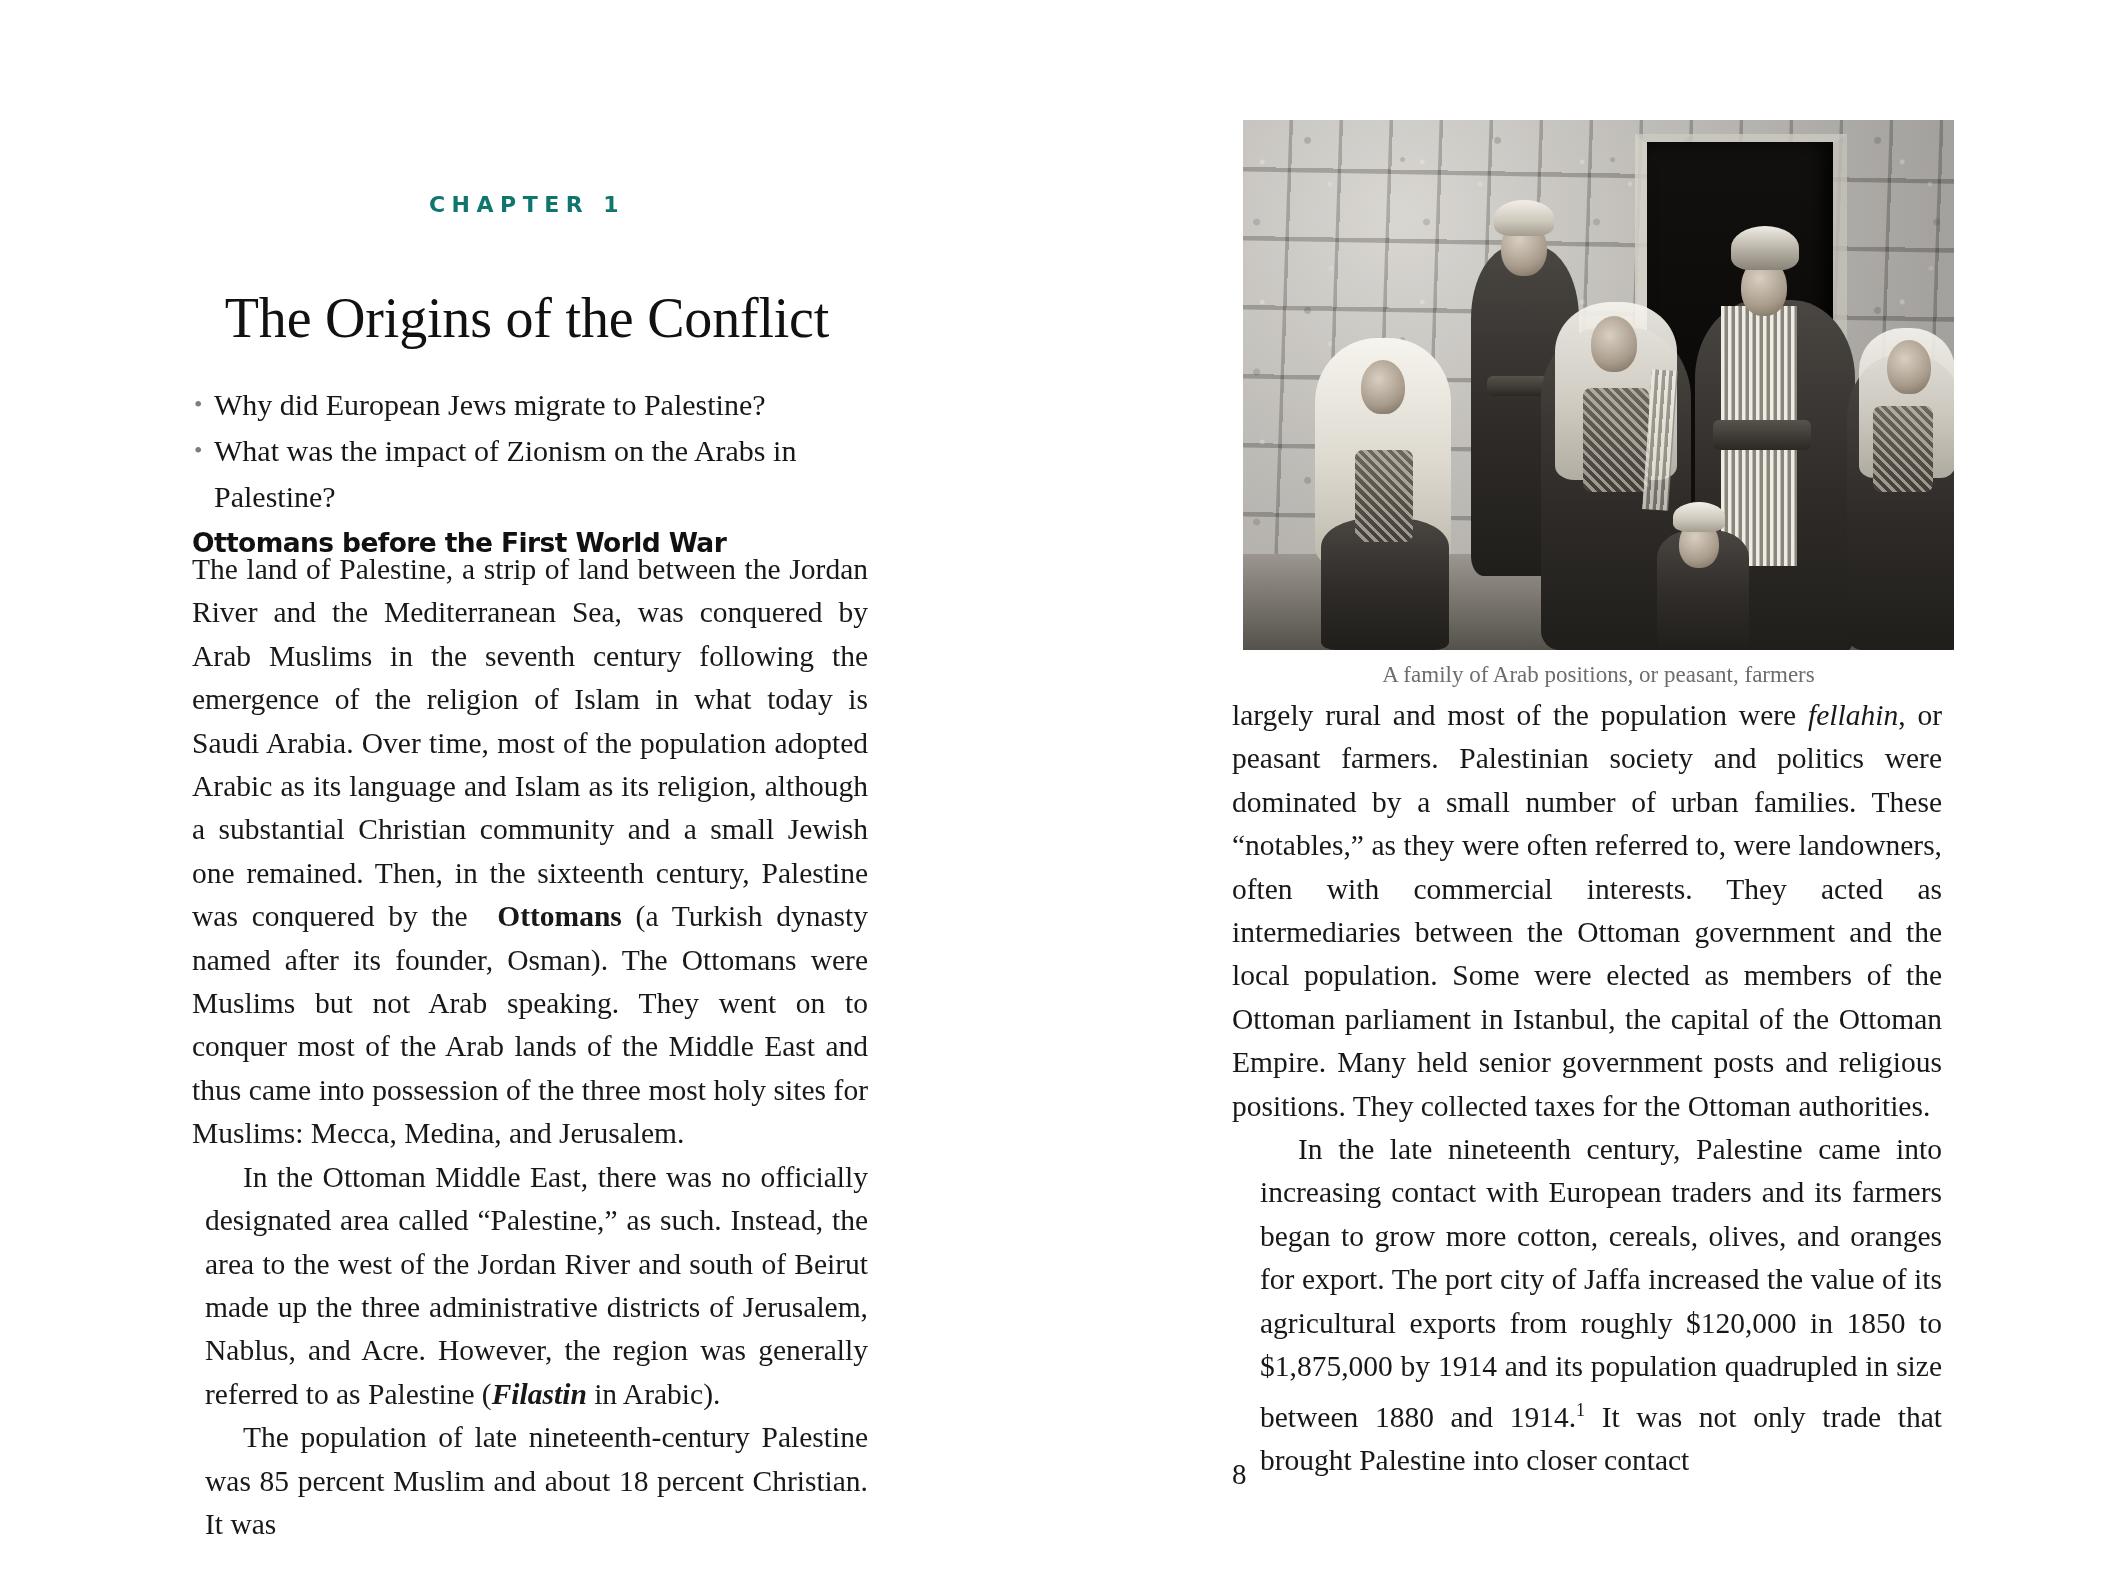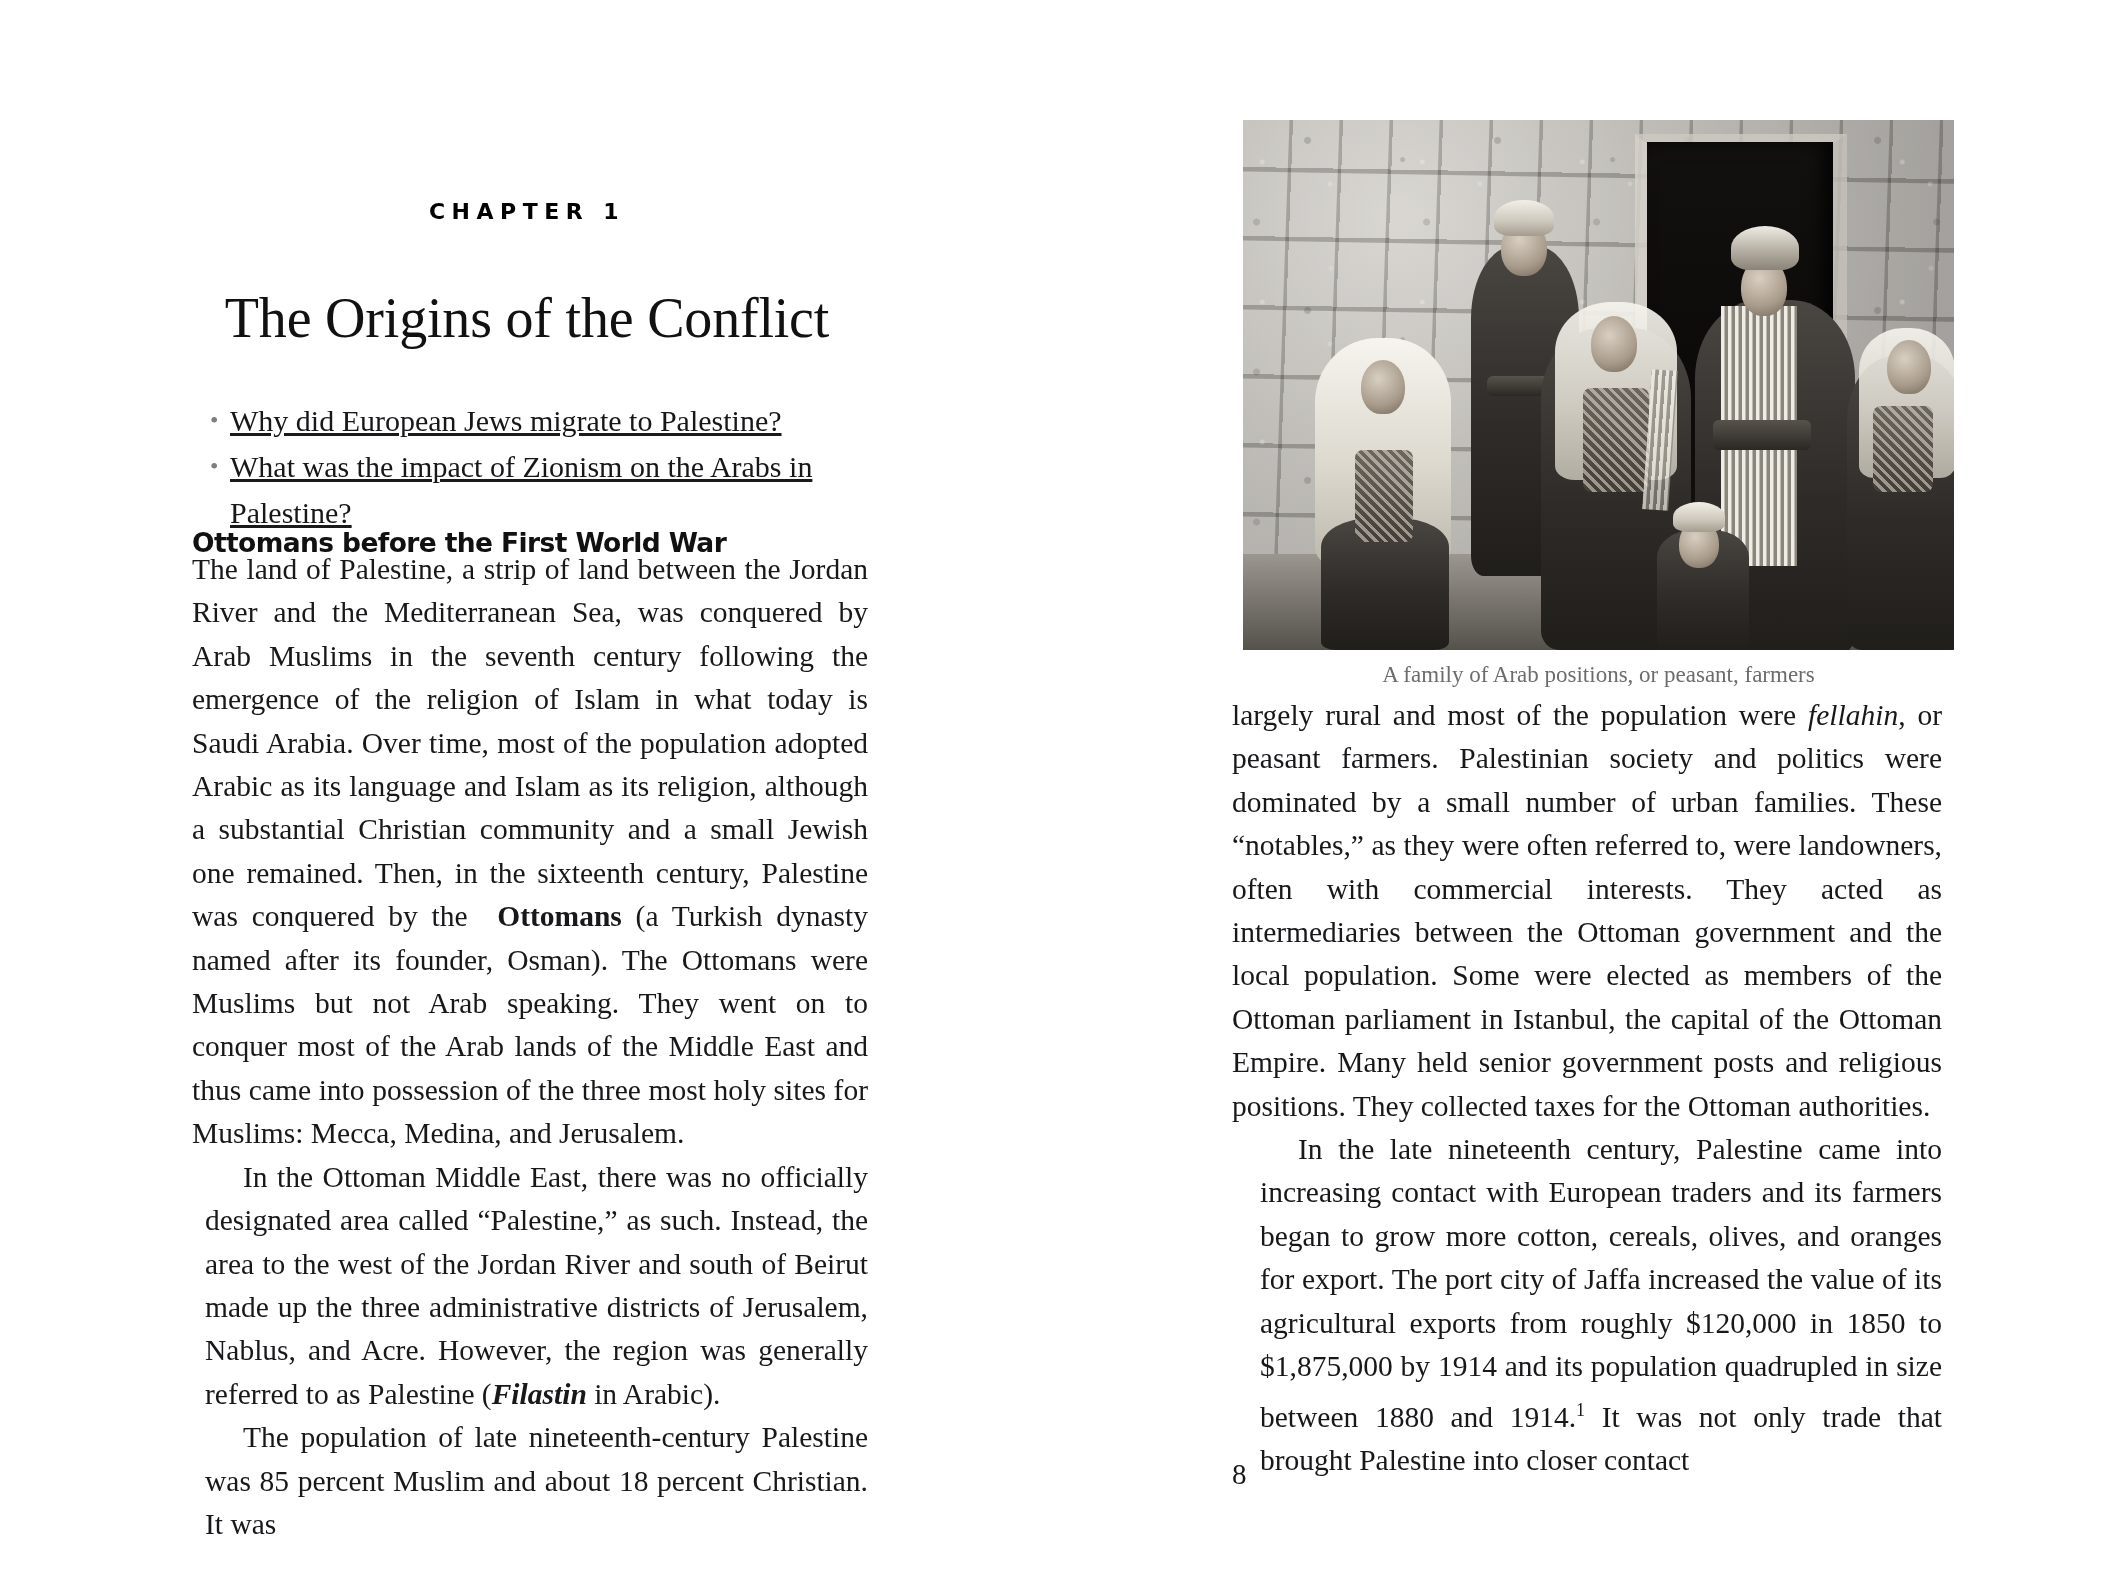--- a/index.html
+++ b/index.html
@@ -17,46 +17,46 @@
   }
 
   
   .page-left {
     position: absolute;
     left: 0; top: 0;
     width: 1059px; height: 1584px;
   }
   .chapter-label {
     position: absolute;
-    left: 192px; top: 199px;
+    left: 192px; top: 192px;
     width: 670px;
     text-align: center;
     font-family: "DejaVu Sans", sans-serif;
     font-weight: bold;
     font-size: 22px;
     letter-spacing: 6.5px;
-    color: #000000;
+    color: #0f766e;
   }
   .chapter-title {
     position: absolute;
     left: 192px; top: 248px;
     width: 670px;
     text-align: center;
     font-family: "Liberation Serif", serif;
     font-size: 56px;
     font-weight: normal;
     color: #111111;
     letter-spacing: -0.2px;
   }
   .question-list {
     position: absolute;
     left: 192px; top: 382px;
     width: 680px;
     list-style: none;
-    margin: 16px; padding: 0; text-decoration: underline;
+    margin: 0; padding: 0;
   }
   .question-list li {
     position: relative;
     padding-left: 22px;
     font-size: 30px;
     line-height: 46px;
     color: #17171a;
   }
   .question-list li::before {
     content: "•";

